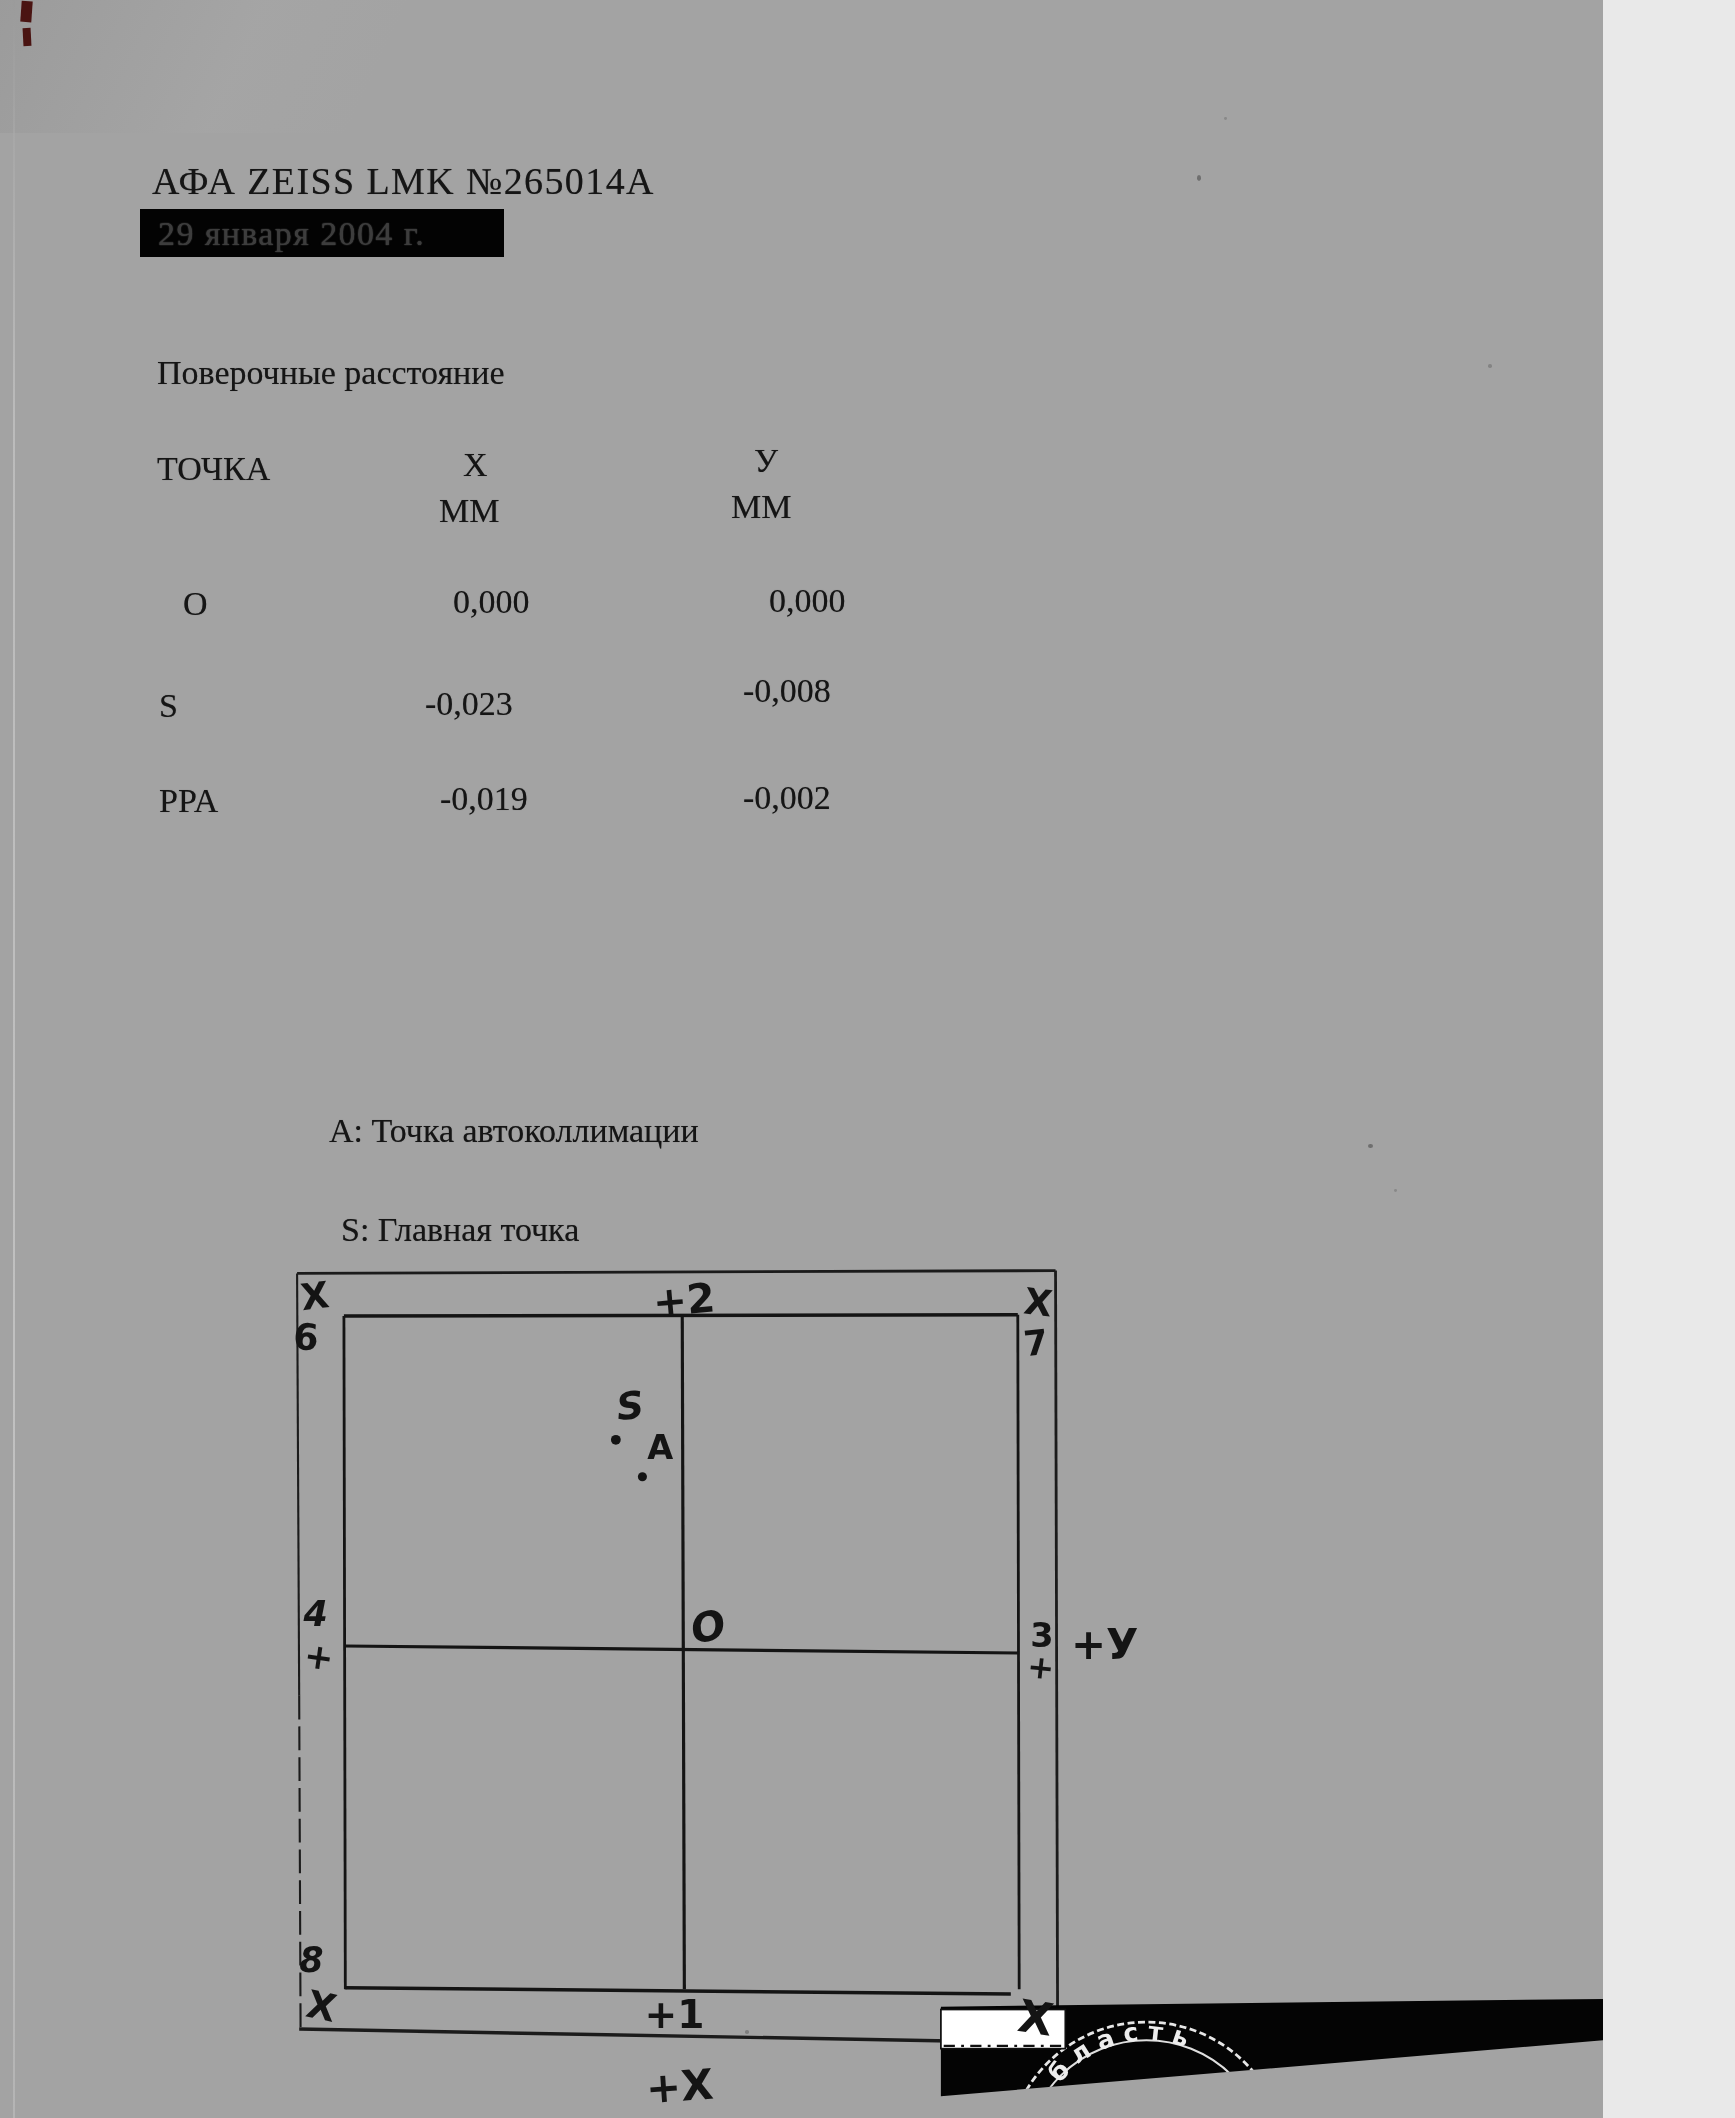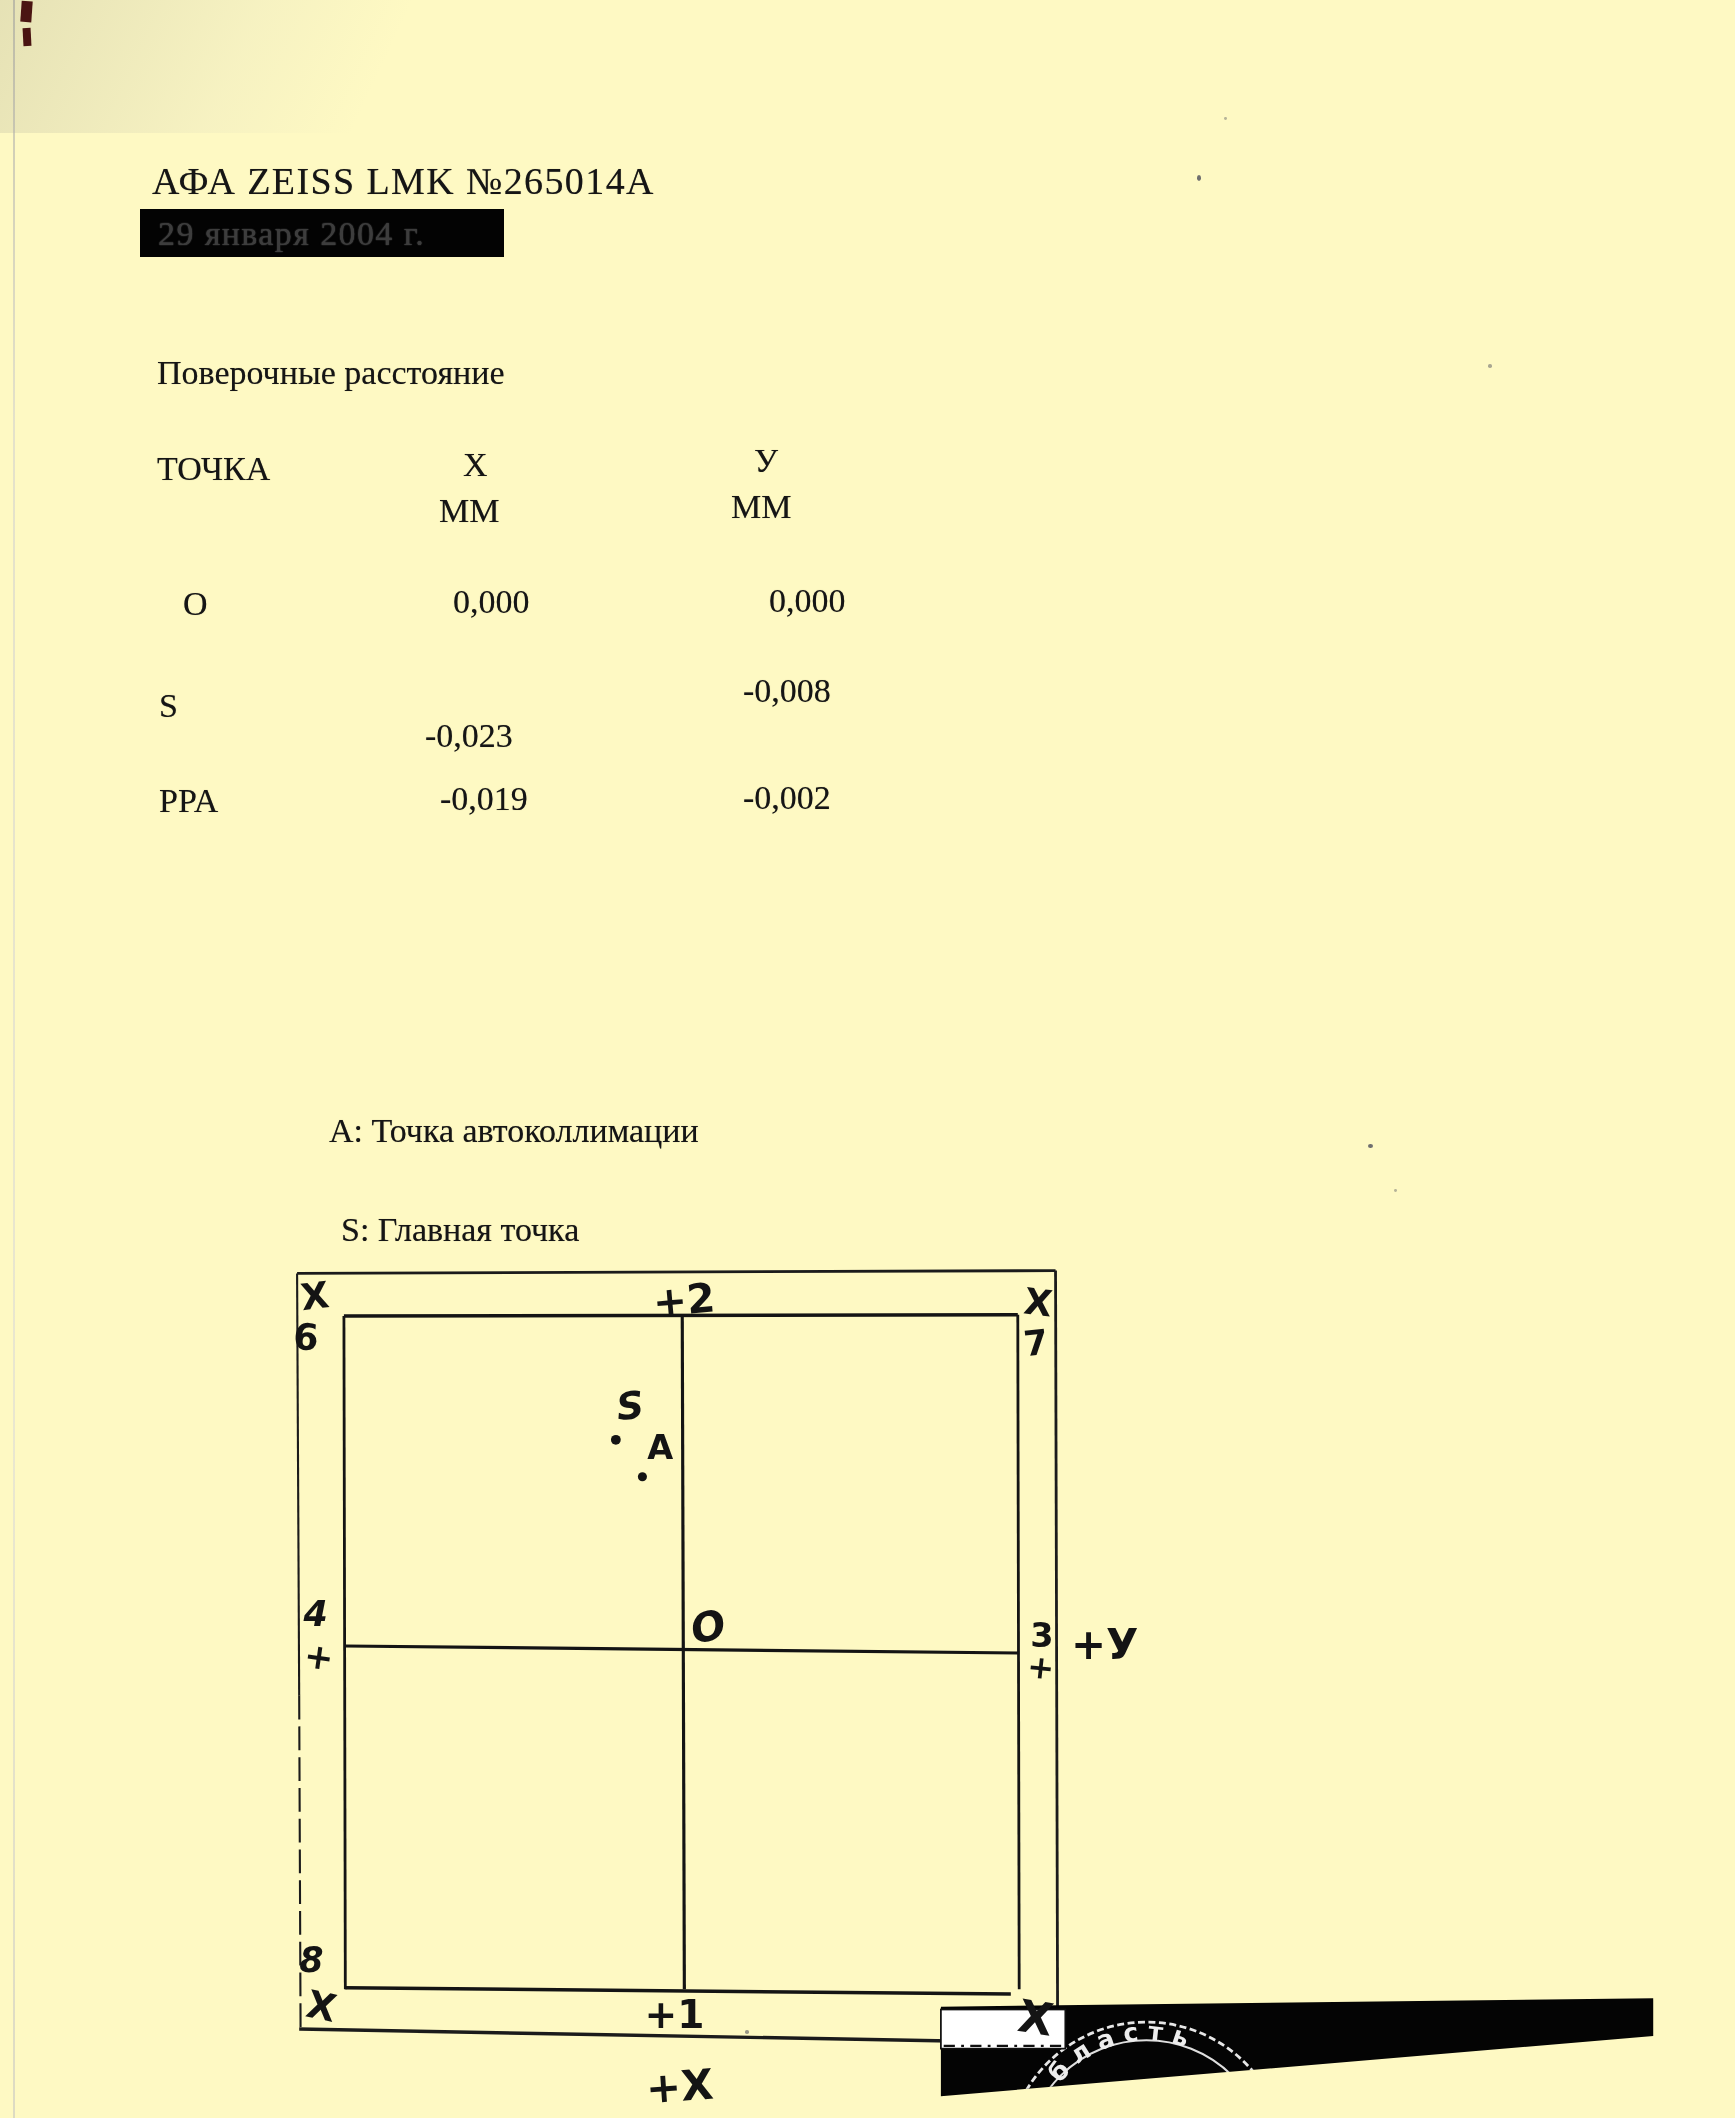--- a/index.html
+++ b/index.html
@@ -1,19 +1,19 @@
 <!DOCTYPE html>
 <html style="font-size:11.2px"><head>
 <meta charset="utf-8">
 <style>
   html,body{margin:0;padding:0;background:#e9e9e9;}
   .page{
     position:relative;
-    width:1735px;height:2119px;
-    background:#fef9c3;
+    width:1603px;height:2119px;
+    background:#a3a3a3;
     overflow:hidden;
     font-family:"Liberation Serif","DejaVu Serif",serif;
     color:#151515;
   }
   
   .scan-left-line{position:absolute;left:13.3px;top:0;width:2.1px;height:2119px;background:linear-gradient(#9a9a9a,#cfcfcf 20%,#d9d9d9 70%,#c2c2c2);opacity:.55;}
   .scan-corner-shade{position:absolute;left:0;top:0;width:531px;height:133px;
     background:linear-gradient(115deg,rgba(120,120,120,.18),rgba(180,180,180,.10) 45%,rgba(255,255,255,0) 70%);}
   .regmark{position:absolute;background:#4a1412;}
   .regmark.m1{left:21px;top:1.4px;width:10.5px;height:21px;transform:rotate(4deg);}
@@ -64,21 +64,21 @@
   <div class="th" style="left:754px;top:442px;">У</div>
   <div class="th" style="left:731px;top:488px;">ММ</div>
 
   <div>
     <div class="td" style="left:183px;top:585px;">O</div>
     <div class="td" style="left:453px;top:583px;">0,000</div>
     <div class="td" style="left:769px;top:582px;">0,000</div>
   </div>
   <div>
     <div class="td" style="left:159px;top:687px;">S</div>
-    <div class="td" style="left:425px;top:685px;margin-top:32px;">-0,023</div>
+    <div class="td" style="left:425px;top:685px;">-0,023</div>
     <div class="td" style="left:743px;top:672px;">-0,008</div>
   </div>
   <div>
     <div class="td" style="left:159px;top:782px;">PPA</div>
     <div class="td" style="left:440px;top:780px;">-0,019</div>
     <div class="td" style="left:743px;top:779px;">-0,002</div>
   </div>
 
   <div class="legend-line" style="left:329px;top:1112px;">А: Точка автоколлимации</div>
   <div class="legend-line" style="left:341px;top:1211px;">S: Главная точка</div>

